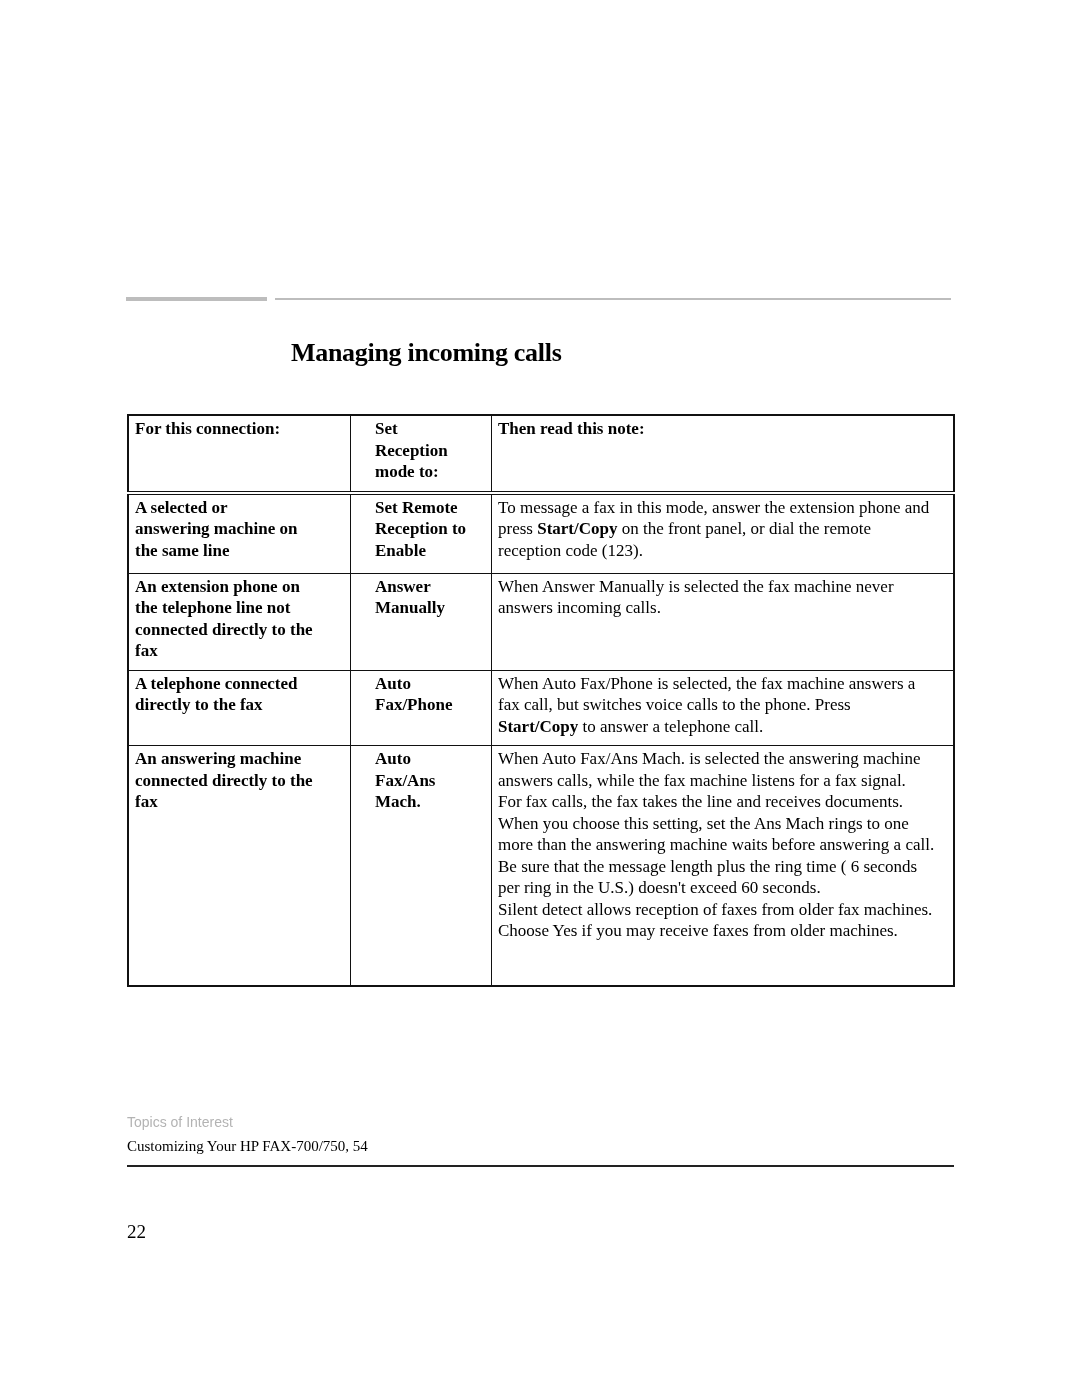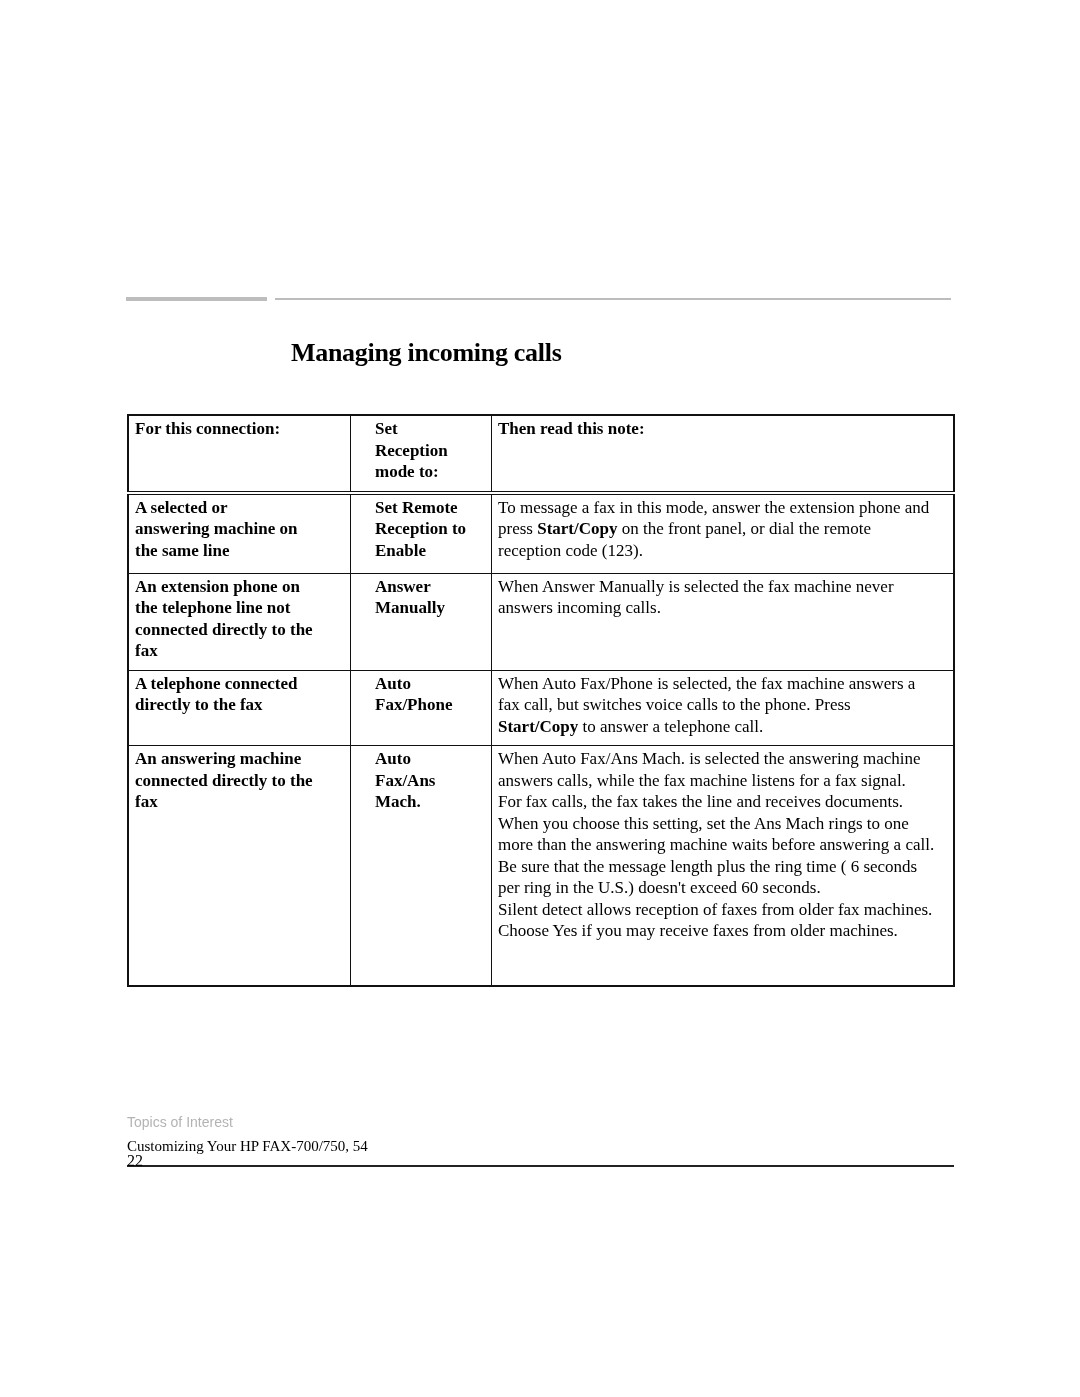--- a/index.html
+++ b/index.html
@@ -20,21 +20,21 @@
   table.calls tr.r2 td { height: 80px; }
   table.calls tr.r3 td { height: 56px; }
   table.calls tr.r4 td { height: 57px; }
   table.calls tr.r5 td { height: 229px; }
   .note-line { display: block; }
   b.kw { font-weight: bold; }
   .topics { position: absolute; left: 127px; top: 1114px; font-family: "Liberation Sans", "DejaVu Sans", sans-serif;
             font-size: 14px; color: #b3b3b3; }
   .xref { position: absolute; left: 127px; top: 1138px; width: 827px; font-size: 15px;
           border-bottom: 2px solid #222; padding-bottom: 10px; line-height: 17px; }
-  .page-num { position: absolute; left: 127px; top: 1152px; font-size: 16px; }
+  .page-num { position: absolute; left: 127px; top: 1221px; font-size: 19px; }
 </style>
 </head>
 <body>
 
 <div class="rule-short"></div>
 <div class="rule-long"></div>
 
 <h1 class="title">Managing incoming calls</h1>
 
 <table class="calls">

